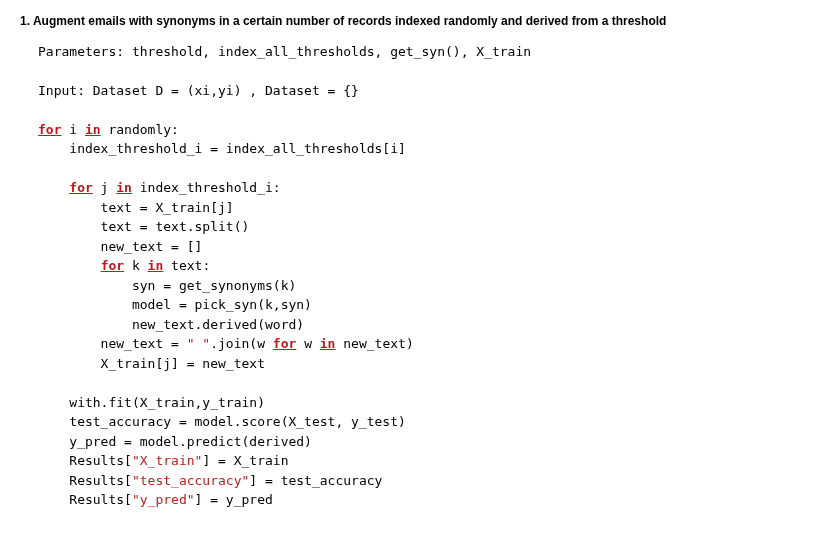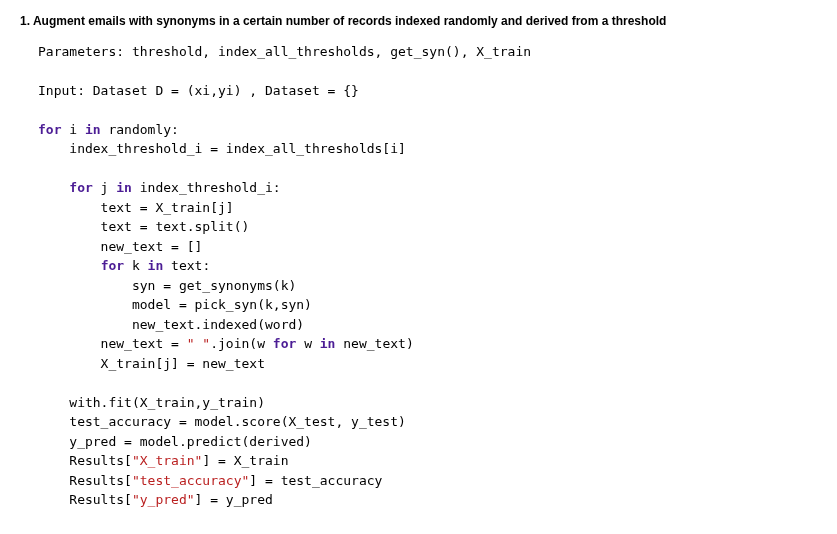--- a/index.html
+++ b/index.html
@@ -20,22 +20,23 @@
     }
     .code-block {
       font-family: "DejaVu Sans Mono", "Consolas", "Courier New", monospace;
       font-size: 13px;
       line-height: 1.5;
       white-space: pre;
       color: #000000;
       padding-left: 18px;
     }
     .kw {
-      color: #4c1d95;
+      color: #b91c1c;
       font-weight: bold;
+      text-decoration: underline;
     }
     .str {
       color: #ba2121;
     }
   </style>
 </head>
 <body>
 
 <h3>1. Augment emails with synonyms in a certain number of records indexed randomly and derived from a threshold</h3>
 
@@ -46,21 +47,21 @@
 <span class="kw">for</span><span> i </span><span class="kw">in</span><span> randomly:</span>
 <span>    index_threshold_i = index_all_thresholds[i]</span>
 
 <span>    </span><span class="kw">for</span><span> j </span><span class="kw">in</span><span> index_threshold_i:</span>
 <span>        text = X_train[j]</span>
 <span>        text = text.split()</span>
 <span>        new_text = []</span>
 <span>        </span><span class="kw">for</span><span> k </span><span class="kw">in</span><span> text:</span>
 <span>            syn = get_synonyms(k)</span>
 <span>            model = pick_syn(k,syn)</span>
-<span>            new_text.indexed(word)</span>
+<span>            new_text.derived(word)</span>
 <span>        new_text = </span><span class="str">" "</span><span>.join(w </span><span class="kw">for</span><span> w </span><span class="kw">in</span><span> new_text)</span>
 <span>        X_train[j] = new_text</span>
 
 <span>    with.fit(X_train,y_train)</span>
 <span>    test_accuracy = model.score(X_test, y_test)</span>
 <span>    y_pred = model.predict(derived)</span>
 <span>    Results[</span><span class="str">"X_train"</span><span>] = X_train</span>
 <span>    Results[</span><span class="str">"test_accuracy"</span><span>] = test_accuracy</span>
 <span>    Results[</span><span class="str">"y_pred"</span><span>] = y_pred</span>
 

